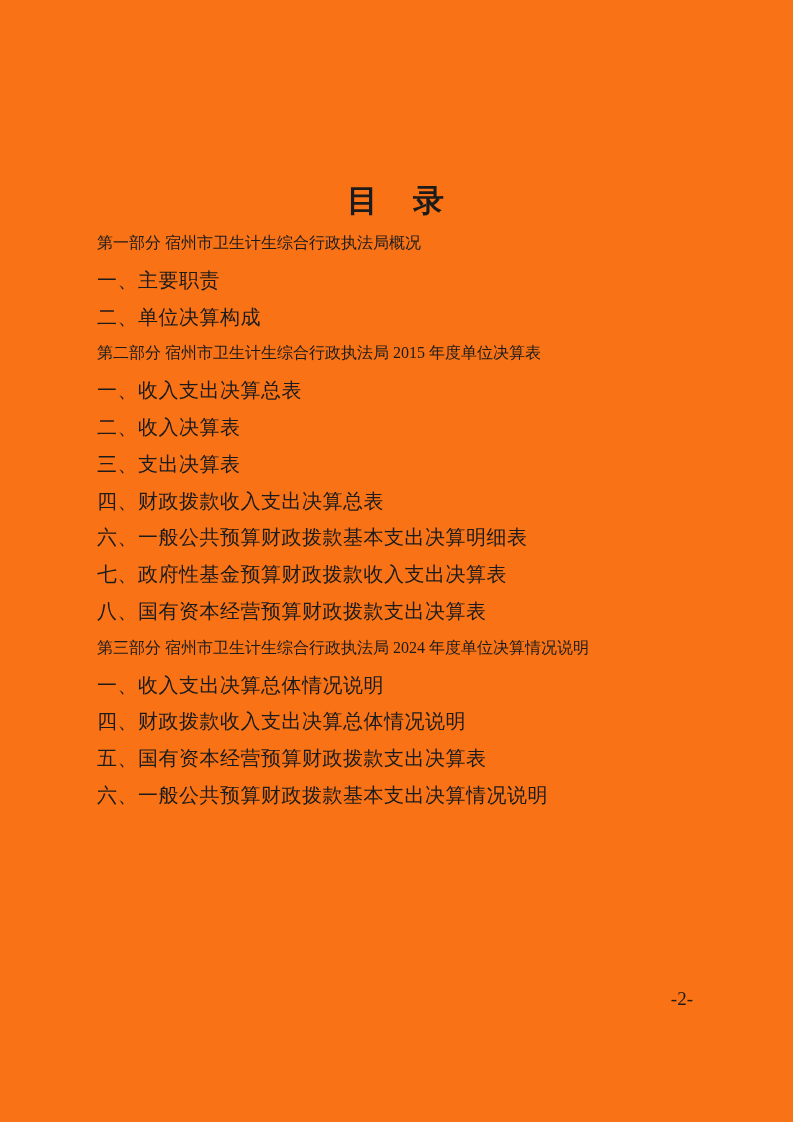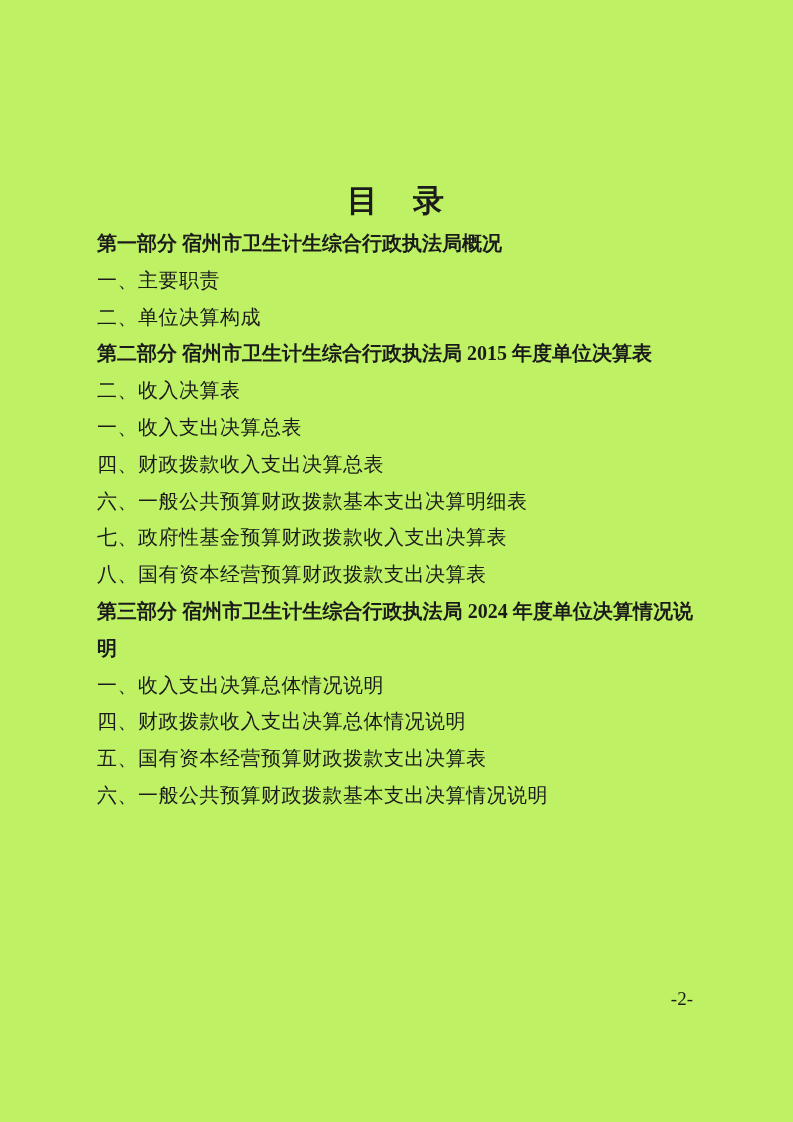--- a/index.html
+++ b/index.html
@@ -1,26 +1,26 @@
 <!DOCTYPE html>
 <html><head>
 <meta charset="utf-8">
 <style>
   html,body{margin:0;padding:0;background:#ffffff;}
   .page{
-    width:793px;height:1122px;background:#bef264;position:relative;overflow:hidden;
+    width:793px;height:1122px;background:#f97316;position:relative;overflow:hidden;
     font-family:"Liberation Serif","DejaVu Serif",serif;color:#1b1b1b;
   }
   .doc-title{
     margin:0;padding-top:184px;text-align:center;
     font-size:31px;font-weight:bold;line-height:34px;letter-spacing:2px;
   }
   .toc{padding:7px 100px 0 97px;}
   .sec-heading{
-    font-size:20px;font-weight:bold;line-height:36.8px;
+    font-size:16px;font-weight:normal;line-height:36.8px;
     white-space:pre-wrap;text-align:justify;
   }
   .toc-item{
     font-size:20px;line-height:36.8px;letter-spacing:0.5px;
   }
   .page-number{
     position:absolute;top:988px;right:100px;
     font-size:19px;line-height:22px;
   }
 </style>
@@ -31,22 +31,23 @@
 
   <h1 class="doc-title">目　录</h1>
 
   <div class="toc">
 
     <div class="sec-heading">第一部分 宿州市卫生计生综合行政执法局概况</div>
     <div class="toc-item">一、主要职责</div>
     <div class="toc-item">二、单位决算构成</div>
 
     <div class="sec-heading">第二部分 宿州市卫生计生综合行政执法局 2015 年度单位决算表</div>
+    <div class="toc-item">一、收入支出决算总表</div>
     <div class="toc-item">二、收入决算表</div>
-    <div class="toc-item">一、收入支出决算总表</div>
+    <div class="toc-item">三、支出决算表</div>
     <div class="toc-item">四、财政拨款收入支出决算总表</div>
     <div class="toc-item">六、一般公共预算财政拨款基本支出决算明细表</div>
     <div class="toc-item">七、政府性基金预算财政拨款收入支出决算表</div>
     <div class="toc-item">八、国有资本经营预算财政拨款支出决算表</div>
 
     <div class="sec-heading">第三部分 宿州市卫生计生综合行政执法局 2024 年度单位决算情况说明</div>
     <div class="toc-item">一、收入支出决算总体情况说明</div>
     <div class="toc-item">四、财政拨款收入支出决算总体情况说明</div>
     <div class="toc-item">五、国有资本经营预算财政拨款支出决算表</div>
     <div class="toc-item">六、一般公共预算财政拨款基本支出决算情况说明</div>

